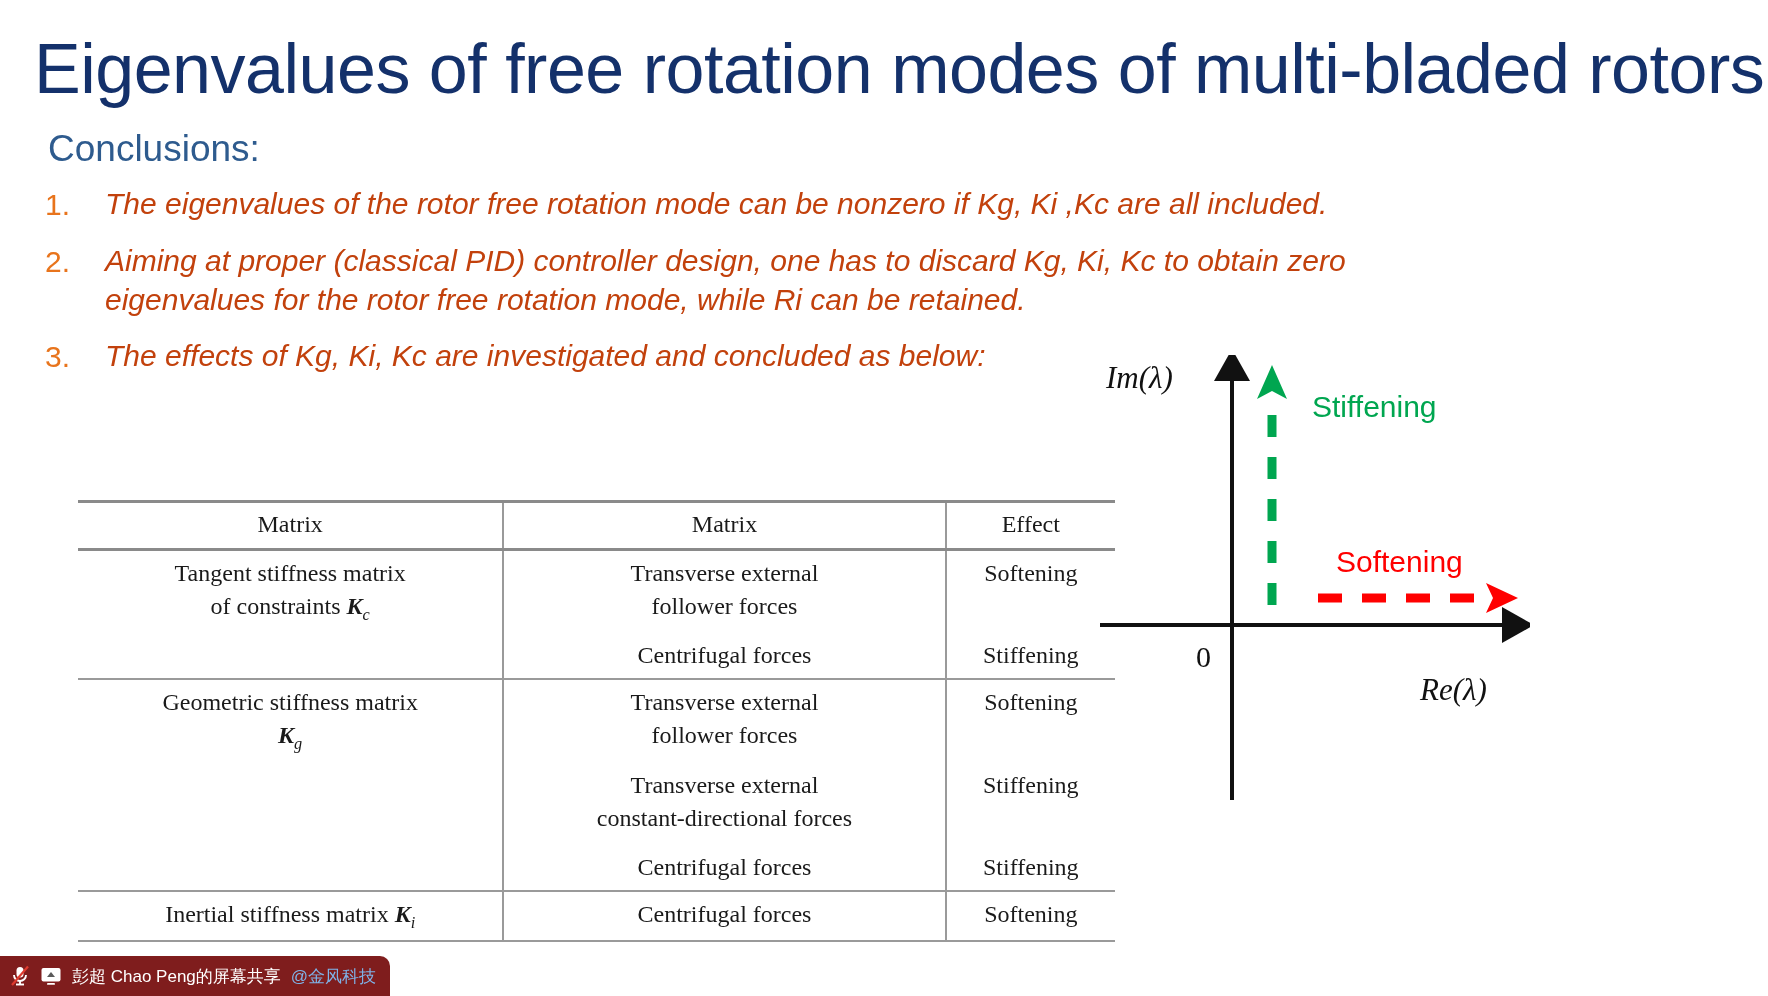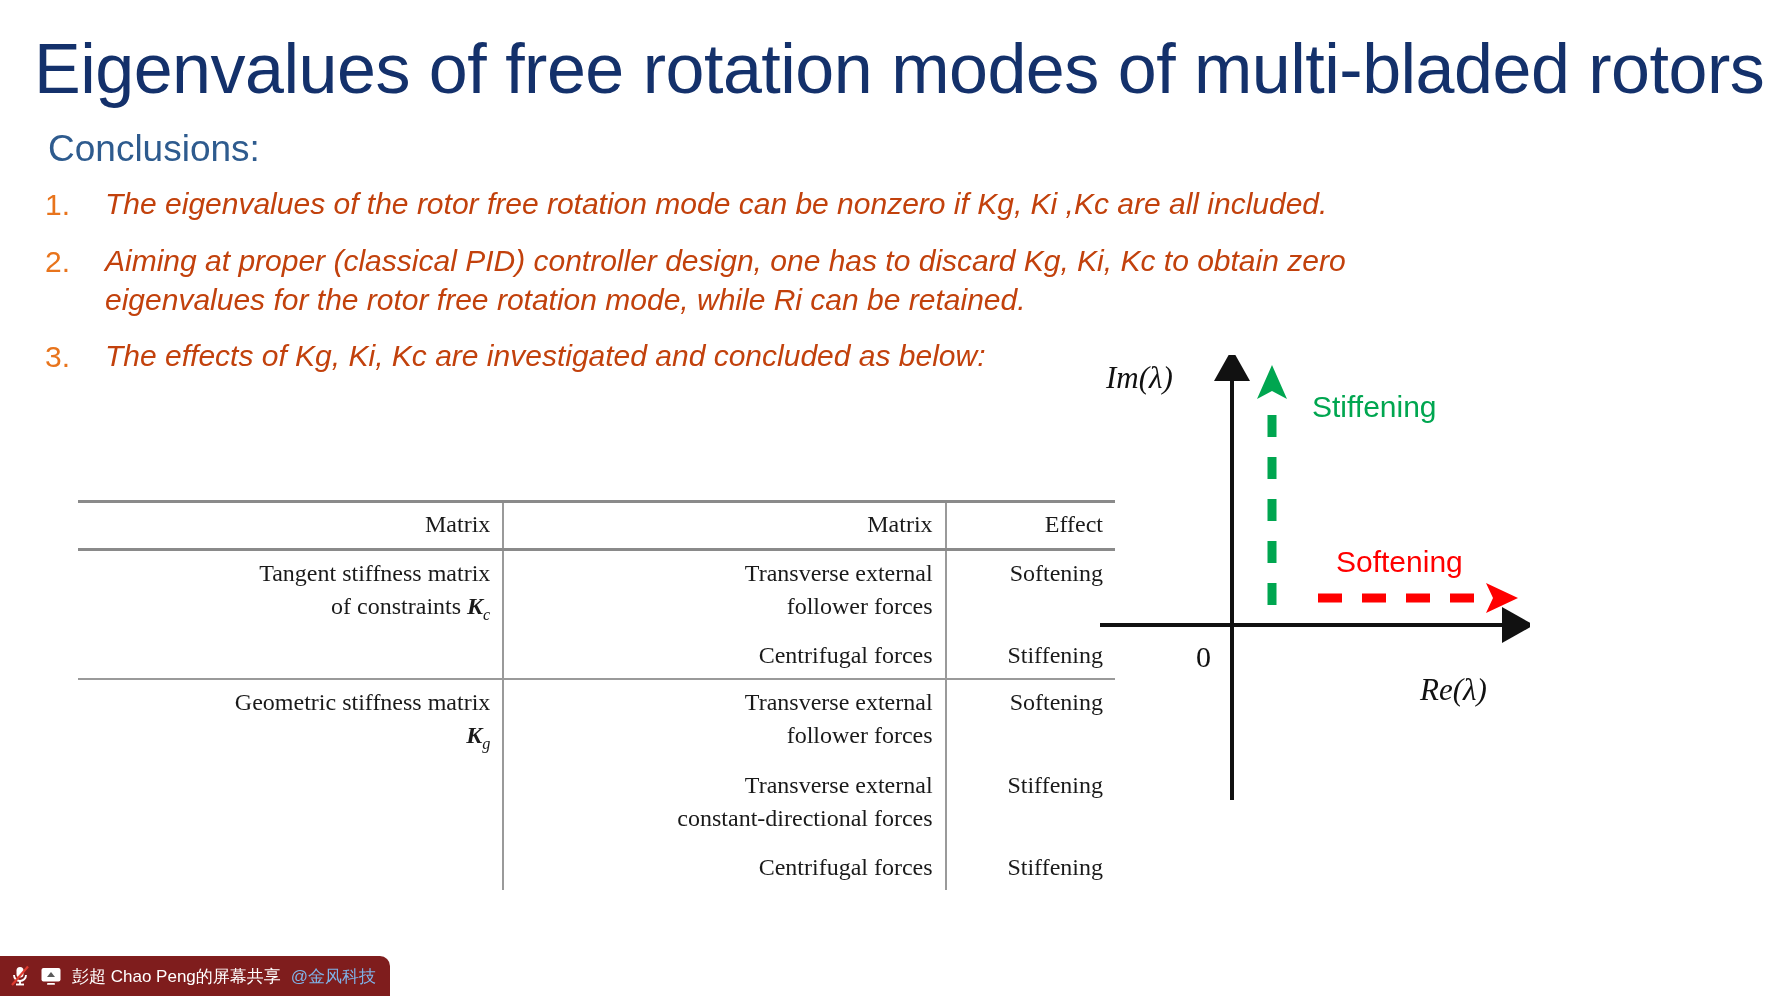--- a/index.html
+++ b/index.html
@@ -72,21 +72,21 @@
     position: absolute;
     left: 78px;
     top: 500px;
     width: 1037px;
     border-collapse: collapse;
     font-family: "Liberation Serif", serif;
     font-size: 24px;
     color: #1a1a1a;
   }
   #effects-table th, #effects-table td {
-    text-align: right;
+    text-align: center;
     vertical-align: top;
     padding: 6px 12px 6px 12px;
     font-weight: normal;
   }
   #effects-table thead tr {
     border-top: 3px solid #8a8a8a;
     border-bottom: 3px solid #8a8a8a;
   }
   #effects-table thead th {
     padding-top: 8px;
@@ -241,20 +241,35 @@
         <div class="effect-block">
           <span class="cell-line">Stiffening</span>
           <span class="cell-line">&nbsp;</span>
         </div>
         <div class="effect-block">
           <span class="cell-line">Stiffening</span>
         </div>
       </td>
     </tr>
 
+    <tr class="group-start last-row">
+      <td class="col-matrix">
+        <span class="cell-line"><span>Inertial stiffness matrix</span> <span class="mat-sym"><span>K</span><sub>i</sub></span></span>
+      </td>
+      <td class="col-force">
+        <div class="force-block">
+          <span class="cell-line">Centrifugal forces</span>
+        </div>
+      </td>
+      <td class="col-effect">
+        <div class="effect-block">
+          <span class="cell-line">Softening</span>
+        </div>
+      </td>
+    </tr>
 
   </tbody>
 </table>
 
 <div id="eigen-diagram">
   <svg width="430" height="450" viewBox="0 0 430 450" xmlns="http://www.w3.org/2000/svg">
     <defs>
       <marker id="arrowBlack" markerWidth="9" markerHeight="9" refX="2" refY="4.5" orient="auto" markerUnits="strokeWidth">
         <path d="M0,0 L8,4.5 L0,9 Z" fill="#111111"></path>
       </marker>

